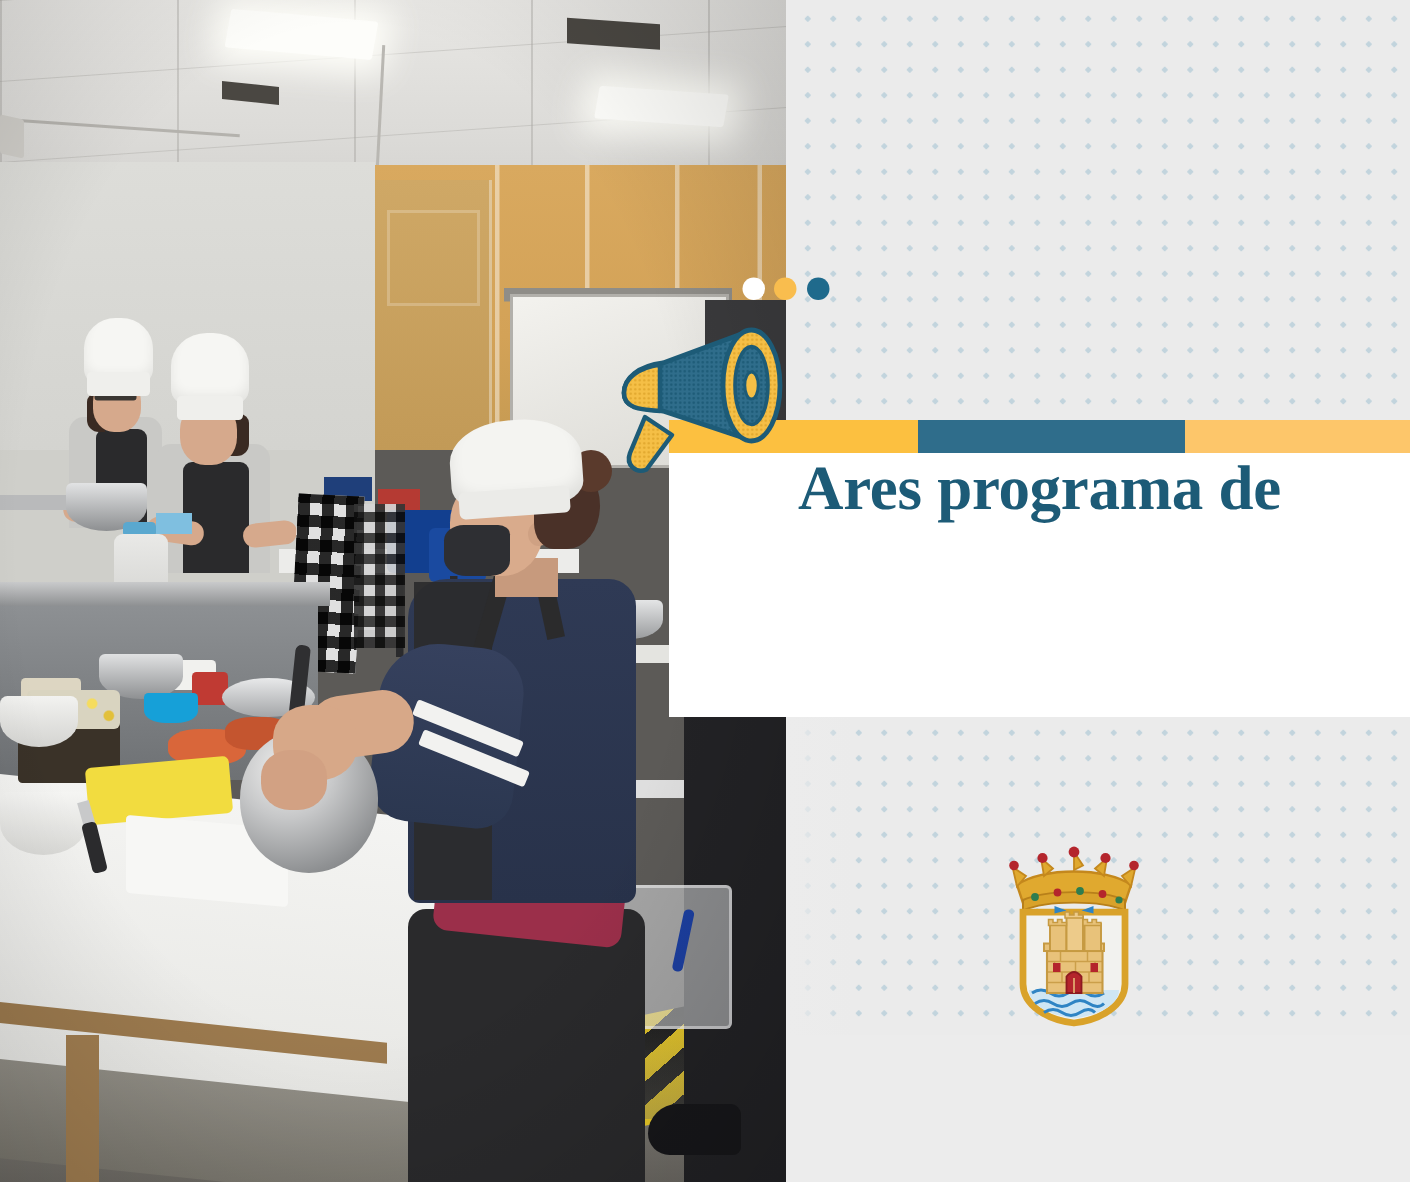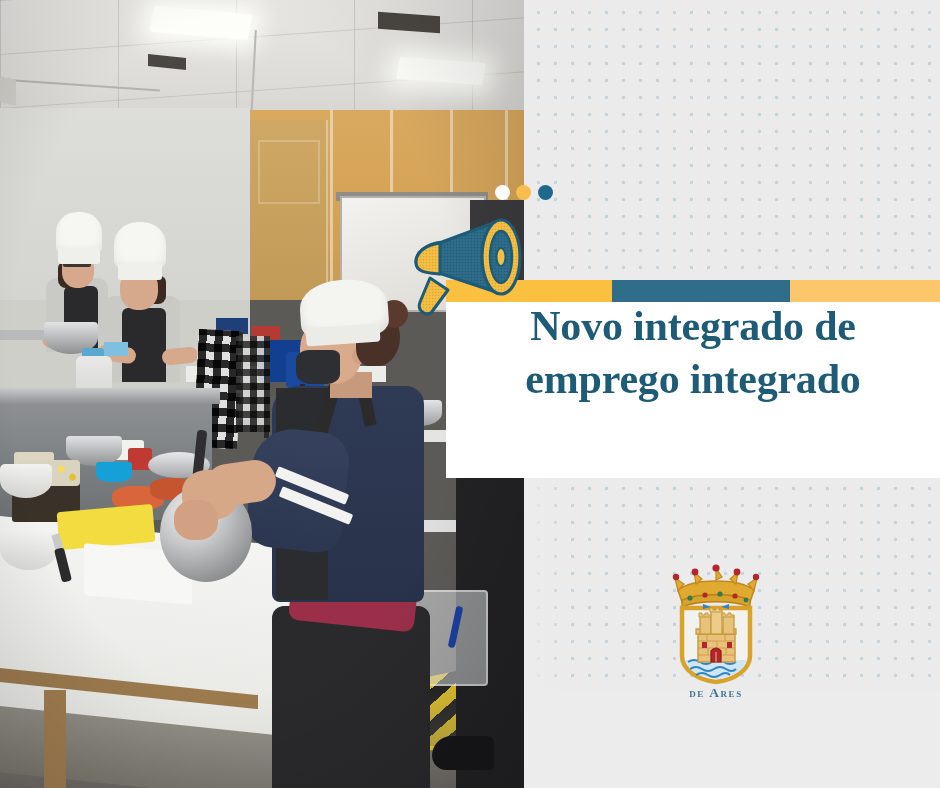--- a/index.html
+++ b/index.html
@@ -371,22 +371,21 @@
   <div class="dot dot-white"></div>
   <div class="dot dot-yellow"></div>
   <div class="dot dot-teal"></div>
 
   <div class="bar bar-y1"></div>
   <div class="bar bar-teal"></div>
   <div class="bar bar-y2"></div>
 
   <div class="title-card">
     <div class="title-text">
-      <div>Novo integrado de</div>
-      <div>emprego integrado</div>
+      <div>Ares programa de</div>
     </div>
   </div>
 
   <svg class="megaphone" viewBox="0 0 128 104">
     <defs>
       <pattern id="halftoneT" width="3" height="3" patternUnits="userSpaceOnUse">
         <rect width="3" height="3" fill="#2f6d8b"></rect>
         <circle cx="1.5" cy="1.5" r="0.85" fill="#1d5b77"></circle>
       </pattern>
       <pattern id="halftoneY" width="3" height="3" patternUnits="userSpaceOnUse">
@@ -466,16 +465,15 @@
     <path d="M65,53 L65,44 L57,47 L65,49 Z" fill="#2f84c4"></path>
 
     <rect x="38" y="82" width="5" height="6" fill="#b4252c"></rect>
     <rect x="63" y="82" width="5" height="6" fill="#b4252c"></rect>
 
     <path d="M47,102 L47,91 q5,-6 10,0 L57,102 Z" fill="#b4252c" stroke="#8d1a20" stroke-width="1.2"></path>
     <line x1="52" y1="92" x2="52" y2="102" stroke="#e8c27a" stroke-width="1"></line>
   </svg>
 
   <div class="crest-label">
-    <div>de Ares</div>
   </div>
 
 </div>
 
 </body></html>

